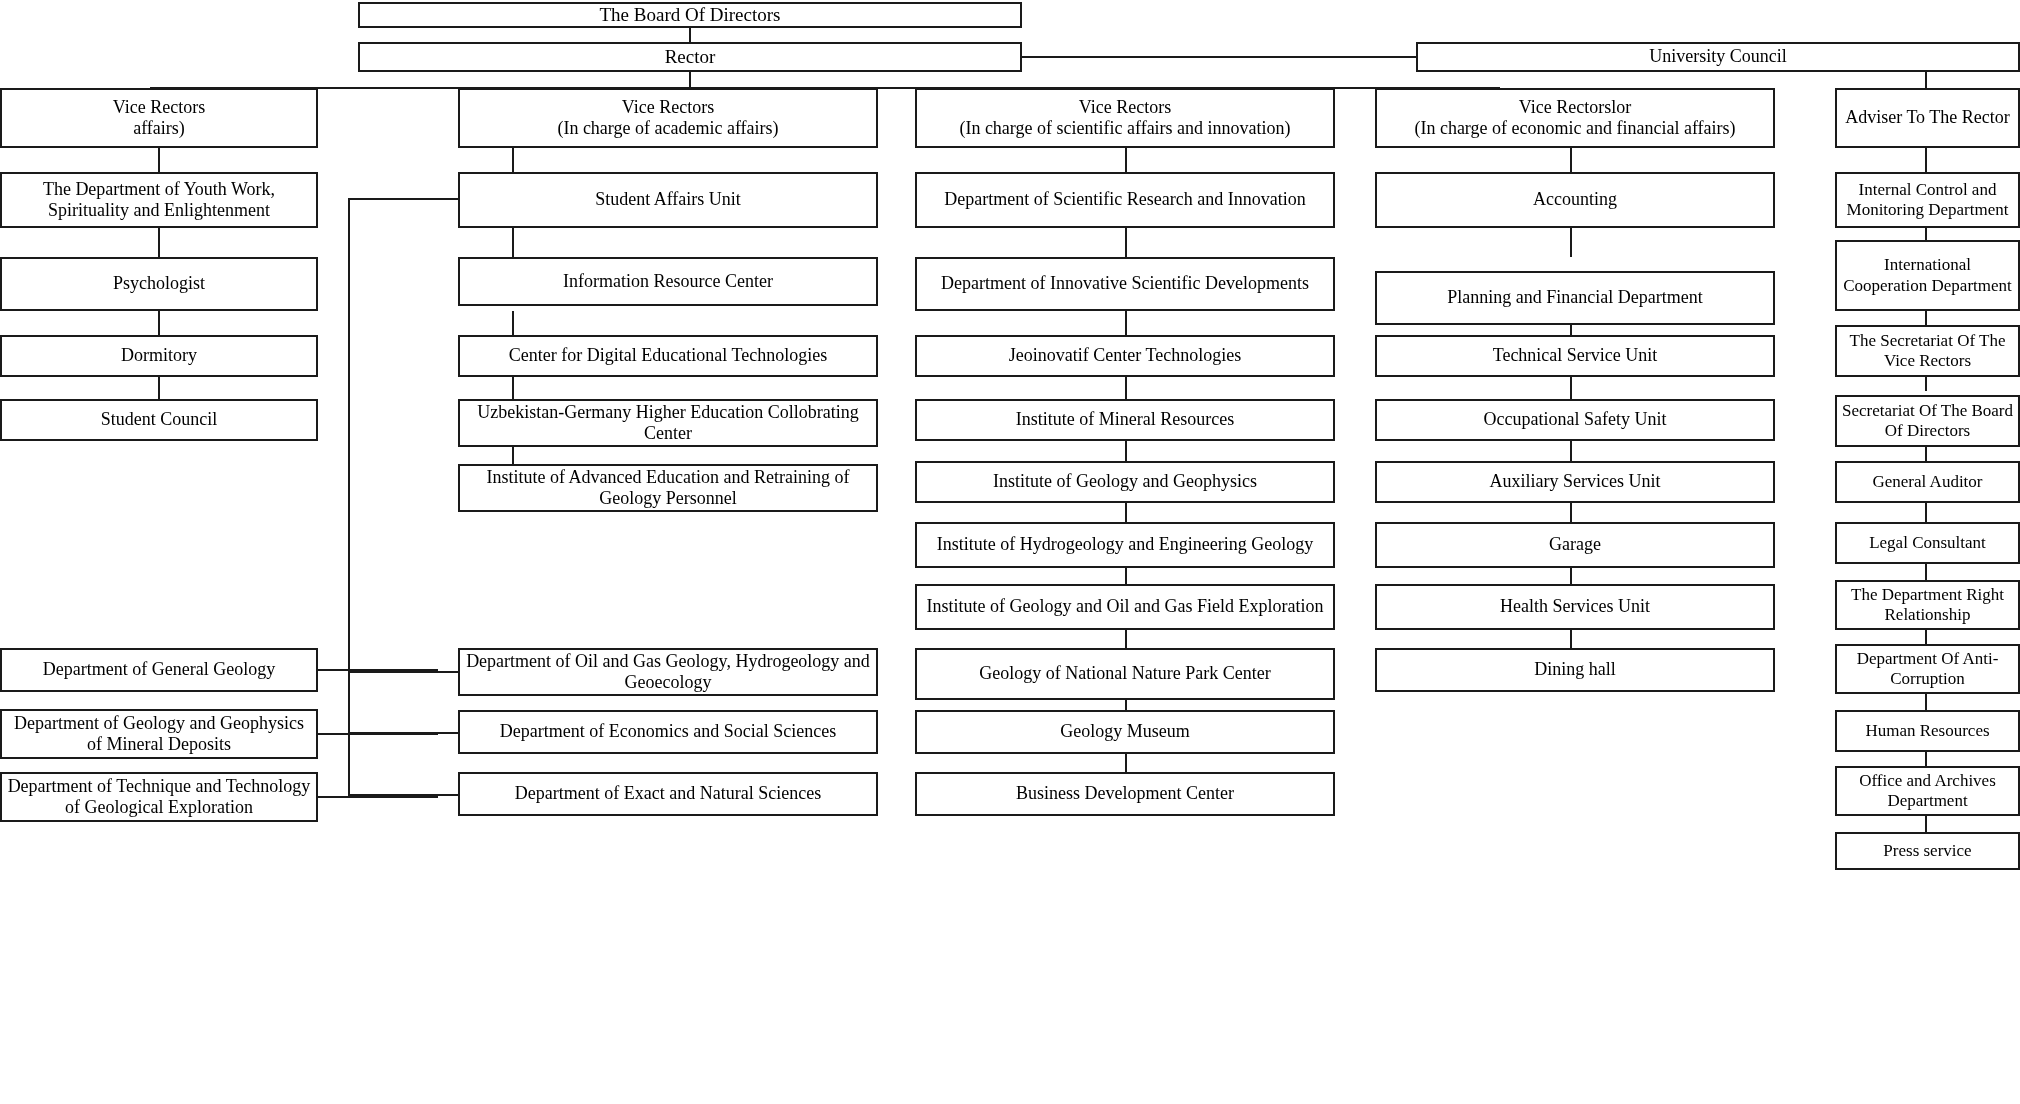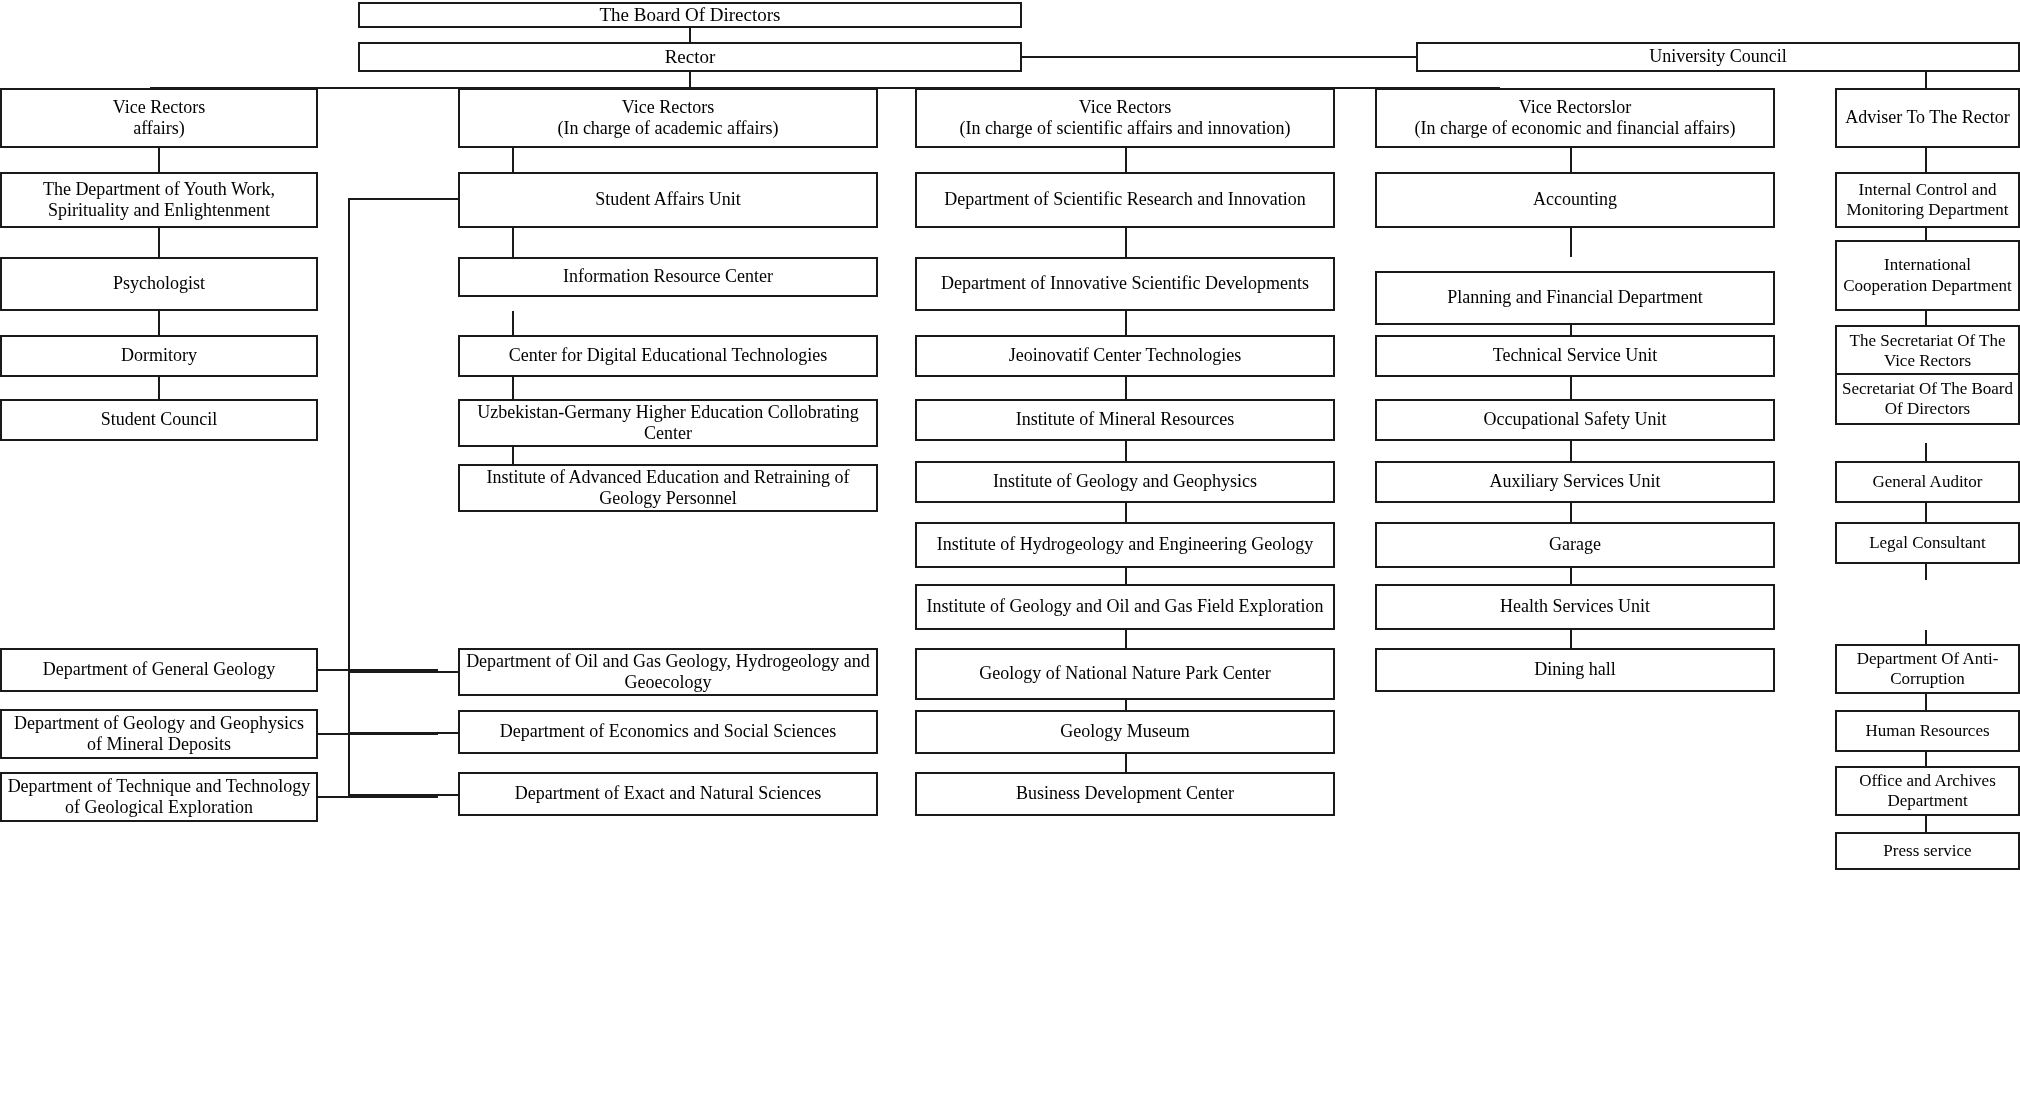--- a/index.html
+++ b/index.html
@@ -122,21 +122,21 @@
     <span>Vice Rectors</span>
     <span>(In charge of academic affairs)</span>
   </div>
 
   <div class="conn vline" style="left:512px; top:148px; height:24px;"></div>
   <div class="node small" style="left:458px; top:172px; width:420px; height:56px;">
     <span>Student Affairs Unit</span>
   </div>
 
   <div class="conn vline" style="left:512px; top:228px; height:29px;"></div>
-  <div class="node small" style="left:458px; top:257px; width:420px; height:40px;">
+  <div class="node small" style="left:458px; top:257px; width:420px; height:49px;">
     <span>Information Resource Center</span>
   </div>
 
   <div class="conn vline" style="left:512px; top:311px; height:24px;"></div>
   <div class="node small" style="left:458px; top:335px; width:420px; height:42px;">
     <span>Center for Digital Educational Technologies</span>
   </div>
 
   <div class="conn vline" style="left:512px; top:377px; height:22px;"></div>
   <div class="node small" style="left:458px; top:399px; width:420px; height:48px;">
@@ -277,35 +277,38 @@
   <div class="node tiny" style="left:1835px; top:240px; width:185px; height:71px;">
     <span>International Cooperation Department</span>
   </div>
 
   <div class="conn vline" style="left:1925px; top:311px; height:14px;"></div>
   <div class="node tiny" style="left:1835px; top:325px; width:185px; height:52px;">
     <span>The Secretariat Of The Vice Rectors</span>
   </div>
 
   <div class="conn vline" style="left:1925px; top:377px; height:14px;"></div>
-  <div class="node tiny" style="left:1835px; top:373px; width:185px; height:52px;">
+  <div class="node tiny" style="left:1835px; top:395px; width:185px; height:52px;">
     <span>Secretariat Of The Board Of Directors</span>
   </div>
 
   <div class="conn vline" style="left:1925px; top:443px; height:18px;"></div>
   <div class="node tiny" style="left:1835px; top:461px; width:185px; height:42px;">
     <span>General Auditor</span>
   </div>
 
   <div class="conn vline" style="left:1925px; top:503px; height:19px;"></div>
   <div class="node tiny" style="left:1835px; top:522px; width:185px; height:42px;">
     <span>Legal Consultant</span>
   </div>
 
   <div class="conn vline" style="left:1925px; top:564px; height:16px;"></div>
+  <div class="node tiny" style="left:1835px; top:580px; width:185px; height:50px;">
+    <span>The Department Right Relationship</span>
+  </div>
 
   <div class="conn vline" style="left:1925px; top:630px; height:14px;"></div>
   <div class="node tiny" style="left:1835px; top:644px; width:185px; height:50px;">
     <span>Department Of Anti-Corruption</span>
   </div>
 
   <div class="conn vline" style="left:1925px; top:694px; height:16px;"></div>
   <div class="node tiny" style="left:1835px; top:710px; width:185px; height:42px;">
     <span>Human Resources</span>
   </div>

